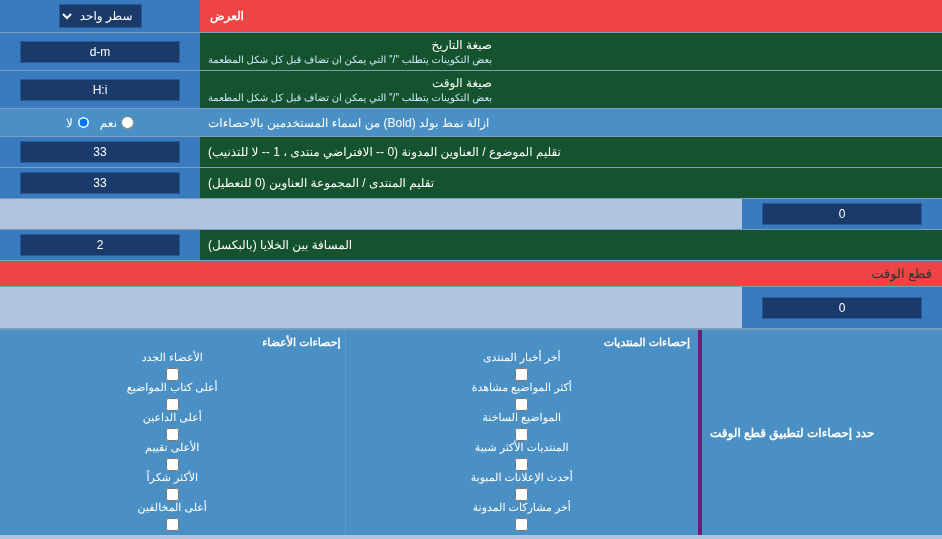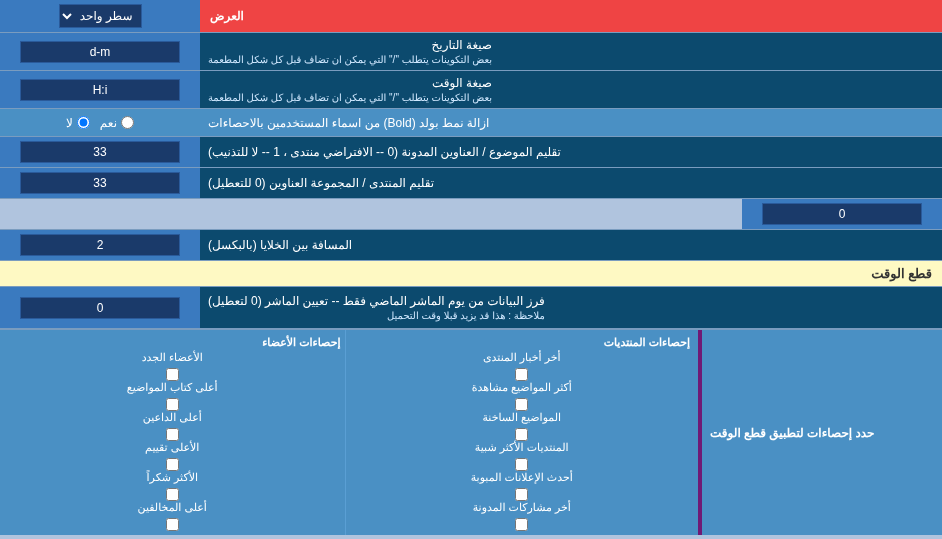--- a/index.html
+++ b/index.html
@@ -12,21 +12,21 @@
     .main-container {
       width: 942px;
       background: #b0c4de;
     }
     .row {
       display: flex;
       width: 100%;
       border-bottom: 1px solid #7a9cbf;
     }
     .label-cell {
-      background: #0c4a6e;
+      background: #14532d;
       color: #fff;
       padding: 5px 8px;
       display: flex;
       align-items: center;
       justify-content: flex-end;
       text-align: right;
       flex: 1;
       min-height: 28px;
     }
     .label-cell .sub-text {
@@ -48,24 +48,24 @@
       background: #1a3a6a;
       color: #fff;
       border: 1px solid #2a5a9a;
       padding: 3px 6px;
       width: 160px;
       text-align: center;
       font-size: 12px;
       height: 22px;
     }
     .section-header {
-      background: #fef9c3;
+      background: #ef4444;
       color: #333;
       padding: 5px 10px;
-      font-weight: bold;
+      font-weight: normal;
       text-align: right;
       border-bottom: 1px solid #7a9cbf;
       width: 100%;
       font-size: 13px;
     }
     .radio-cell {
       background: #4a90c4;
       color: #fff;
       padding: 5px 8px;
       display: flex;
@@ -200,26 +200,20 @@
       <span>المسافة بين الخلايا (بالبكسل)</span>
     </div>
     <div class="input-cell">
       <input class="input-field" type="text" value="2" style="">
     </div>
   </div>
 
   <div class="section-header">قطع الوقت</div>
 
   <div class="row" style="min-height:42px;">
-    <div class="label-cell">
-      <div>
-        <span>فرز البيانات من يوم الماشر الماضي فقط -- تعيين الماشر (0 لتعطيل)</span>
-        <span class="sub-text">ملاحظة : هذا قد يزيد قبلا وقت التحميل</span>
-      </div>
-    </div>
     <div class="input-cell">
       <input class="input-field" type="text" value="0" style="">
     </div>
   </div>
 
   <div style="display:flex; width:100%; background:#4a90c4; border-top:1px solid #7a9cbf;">
 
     <div class="limit-label">حدد إحصاءات لتطبيق قطع الوقت</div>
 
     <div style="flex:1; padding:4px 8px; border-right:4px solid #701a75; border-left:1px solid #5a9fd4;">

